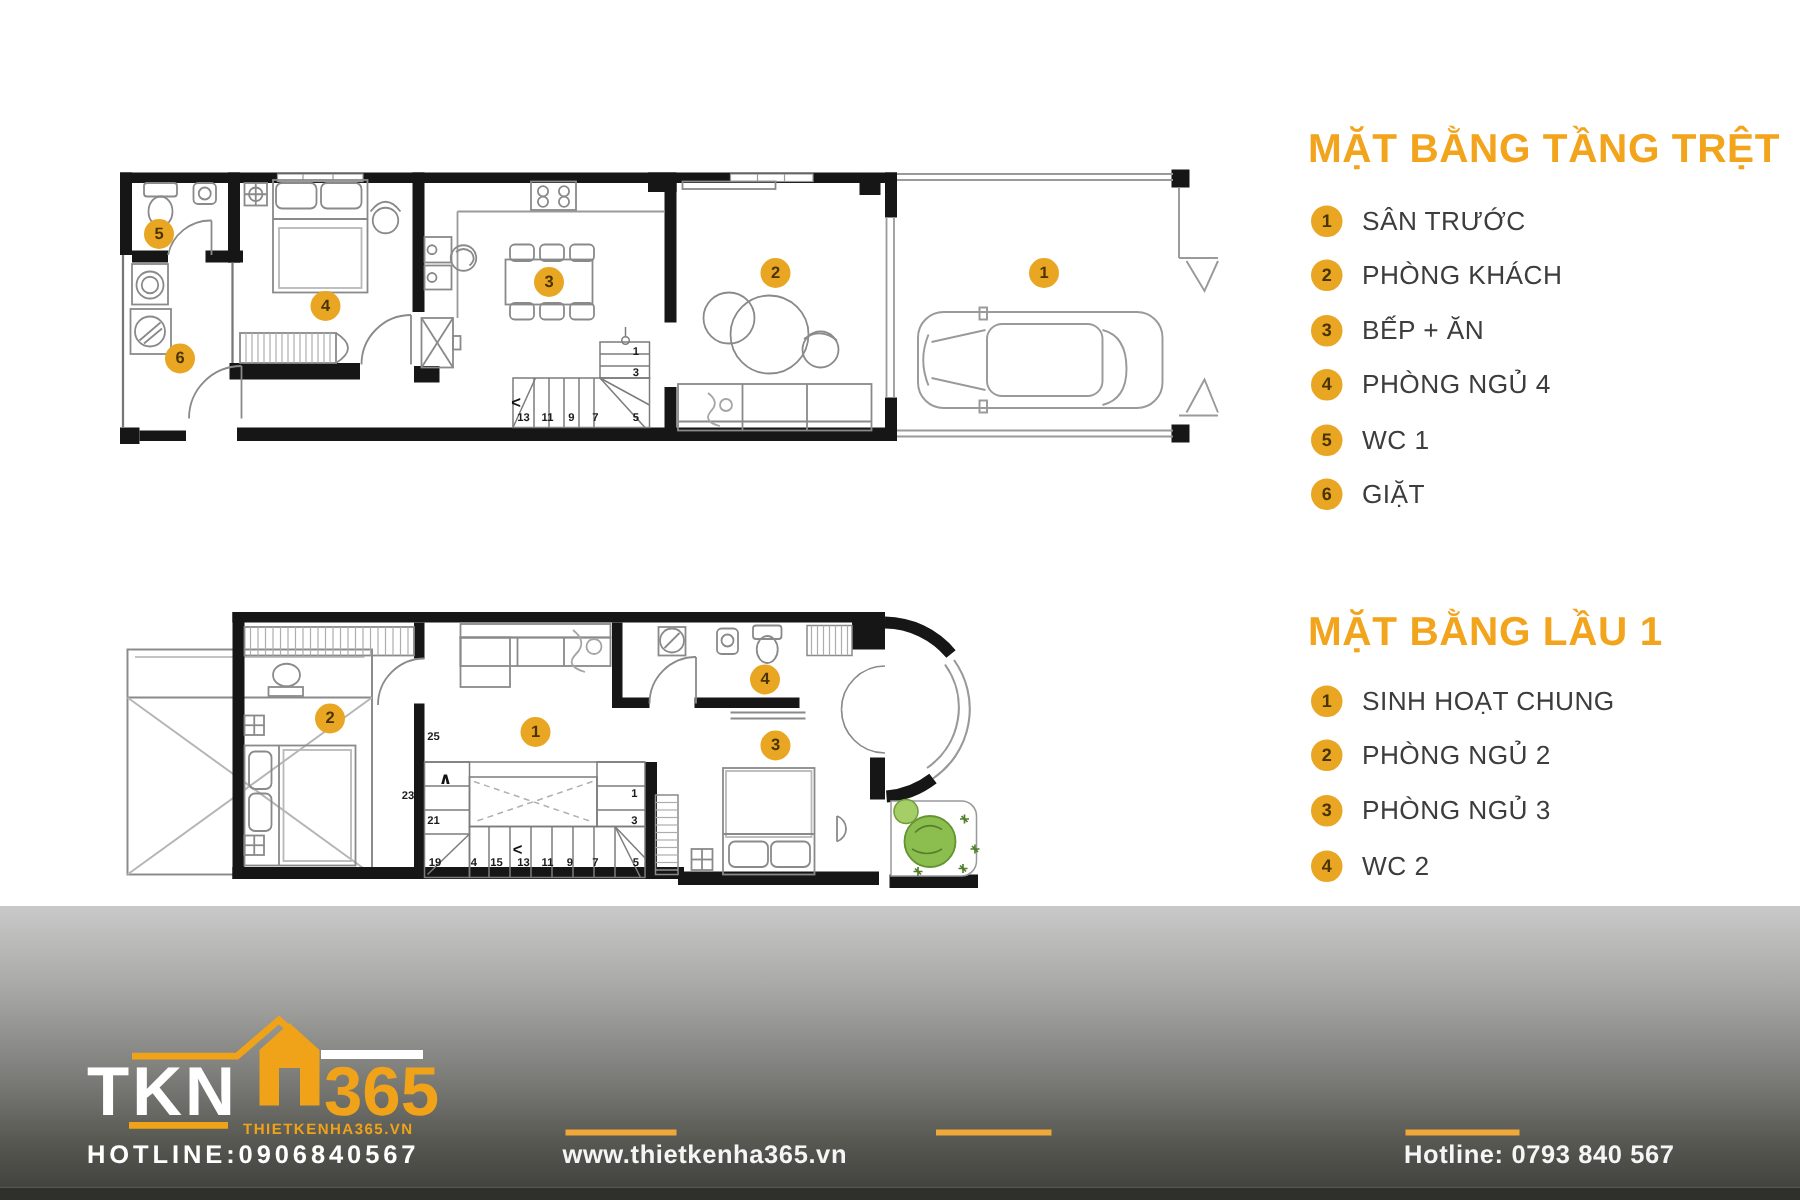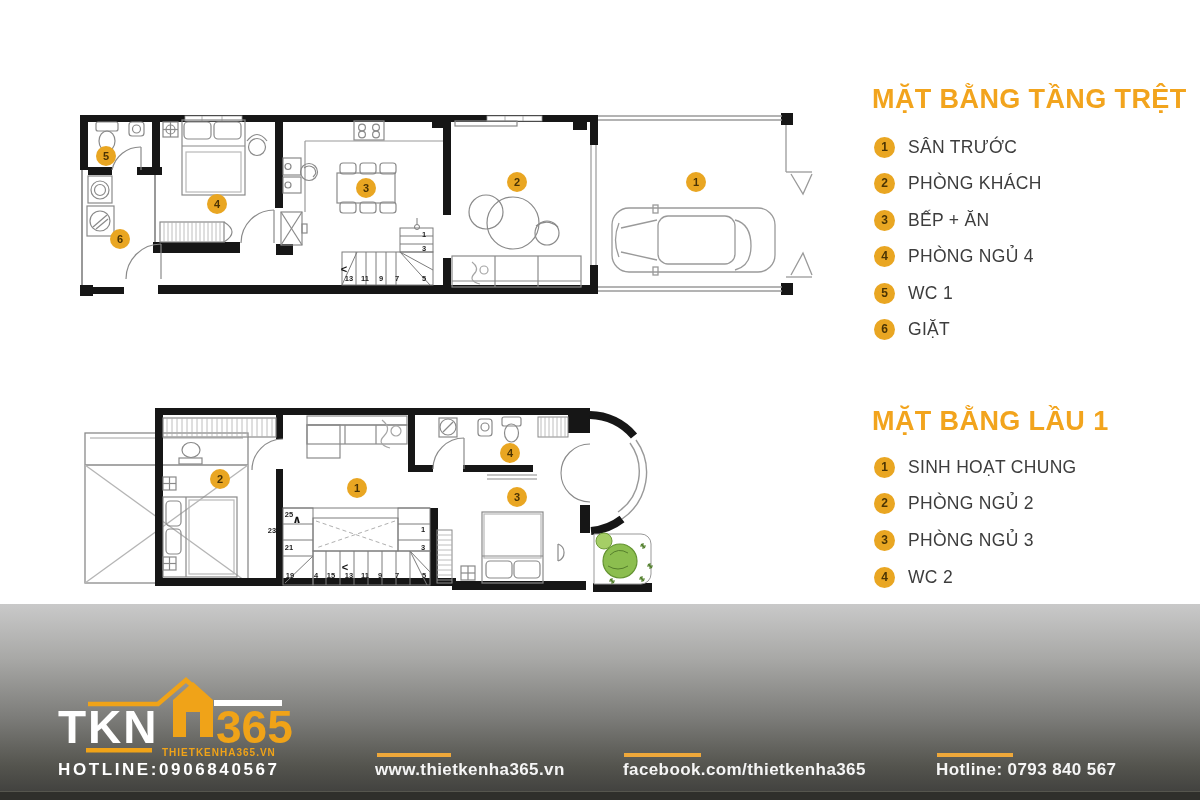--- a/index.html
+++ b/index.html
@@ -398,21 +398,21 @@
       <div class="stairnum" style="left: 424px; top: 278px;">5</div>
       <div class="stairnum" style="left: 397px; top: 278px;">7</div>
       <div class="stairnum" style="left: 381px; top: 278px;">9</div>
       <div class="stairnum" style="left: 365px; top: 278px;">11</div>
       <div class="stairnum" style="left: 349px; top: 278px;">13</div>
       <div class="stairarrow" style="left: 344px; top: 269px;">&lt;</div>
       <div class="marker" style="left: 357px; top: 488px;">1</div>
       <div class="marker" style="left: 220px; top: 479px;">2</div>
       <div class="marker" style="left: 517px; top: 497px;">3</div>
       <div class="marker" style="left: 510px; top: 453px;">4</div>
-      <div class="stairnum" style="left: 289px; top: 514px;">25</div>
+      <div class="stairnum" style="left: 289px; top: 491px;">25</div>
       <div class="stairnum" style="left: 272px; top: 530px;">23</div>
       <div class="stairnum" style="left: 289px; top: 547px;">21</div>
       <div class="stairnum" style="left: 290px; top: 575px;">19</div>
       <div class="stairnum" style="left: 316px; top: 575px;">4</div>
       <div class="stairnum" style="left: 331px; top: 575px;">15</div>
       <div class="stairnum" style="left: 349px; top: 575px;">13</div>
       <div class="stairnum" style="left: 365px; top: 575px;">11</div>
       <div class="stairnum" style="left: 380px; top: 575px;">9</div>
       <div class="stairnum" style="left: 397px; top: 575px;">7</div>
       <div class="stairnum" style="left: 424px; top: 575px;">5</div>
@@ -481,19 +481,18 @@
     <text x="6" y="77" font-size="46" font-weight="bold" fill="#ffffff" letter-spacing="2">TKN</text>
     <text x="164" y="77" font-size="46" font-weight="bold" fill="#F0A318">365</text>
     <rect x="34" y="82" width="66" height="4.5" fill="#F0A318"></rect>
     <text x="110" y="90" font-size="10" font-weight="bold" fill="#F0A318" letter-spacing="1">THIETKENHA365.VN</text>
     <text x="6" y="109" font-size="17" font-weight="bold" fill="#ffffff" letter-spacing="2.6">HOTLINE:0906840567</text>
   </svg>
 
   <div class="flink" style="left:375px;">www.thietkenha365.vn</div>
   <div class="funder" style="left:377px;width:74px;"></div>
 
-  <div class="flink" style="left:623px;">facebook.com/thietkenha365</div>
   <div class="funder" style="left:624px;width:77px;"></div>
 
   <div class="flink" style="left:936px;">Hotline: 0793 840 567</div>
   <div class="funder" style="left:937px;width:76px;"></div>
 
 </div>
 
 </body></html>

